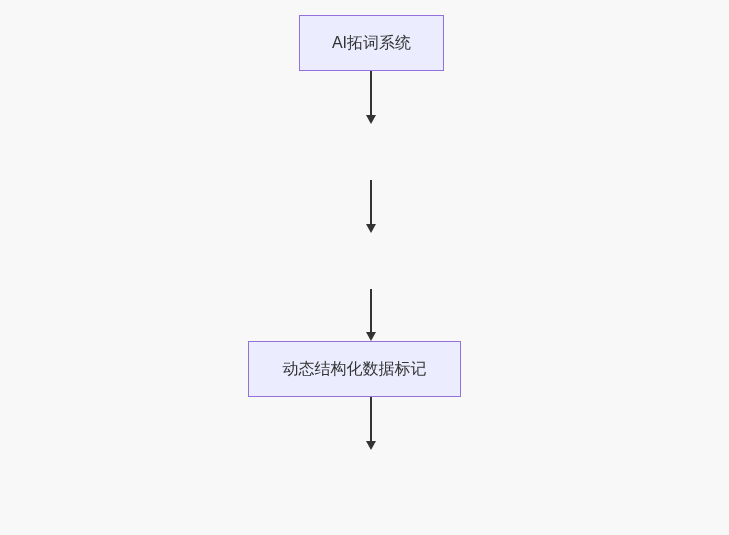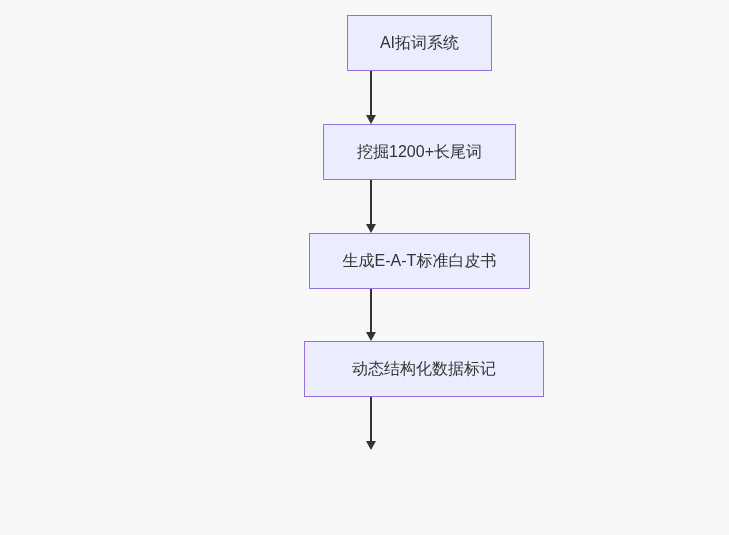--- a/index.html
+++ b/index.html
@@ -22,26 +22,25 @@
     background: #ECECFF;
     border: 1px solid #9370DB;
     color: #333333;
     font-size: 16px;
     display: flex;
     align-items: center;
     justify-content: center;
     text-align: center;
     height: 56px;
     white-space: nowrap;
-    margin-left: 48px;
   }
   .n1 { left: 299px; top: 15px;  width: 145px; }
   .n2 { left: 275px; top: 124px; width: 193px; }
   .n3 { left: 261px; top: 233px; width: 221px; }
-  .n4 { left: 256px; top: 341px; width: 240px; }
+  .n4 { left: 248px; top: 341px; width: 213px; }
   .n5 { left: 253px; top: 450px; width: 235px; }
 
   .connector {
     position: absolute;
     left: 365px;
     width: 12px;
   }
   .c1 { top: 71px;  height: 53px; }
   .c2 { top: 180px; height: 53px; }
   .c3 { top: 289px; height: 52px; }
@@ -73,32 +72,26 @@
 
   <div class="flow-node n1">
     <span>AI拓词系统</span>
   </div>
 
   <div class="connector c1">
     <div class="line"></div>
     <div class="head"></div>
   </div>
 
-  <div class="flow-node n2">
-    <span>挖掘1200+长尾词</span>
-  </div>
 
   <div class="connector c2">
     <div class="line"></div>
     <div class="head"></div>
   </div>
 
-  <div class="flow-node n3">
-    <span>生成E-A-T标准白皮书</span>
-  </div>
 
   <div class="connector c3">
     <div class="line"></div>
     <div class="head"></div>
   </div>
 
   <div class="flow-node n4">
     <span>动态结构化数据标记</span>
   </div>
 

